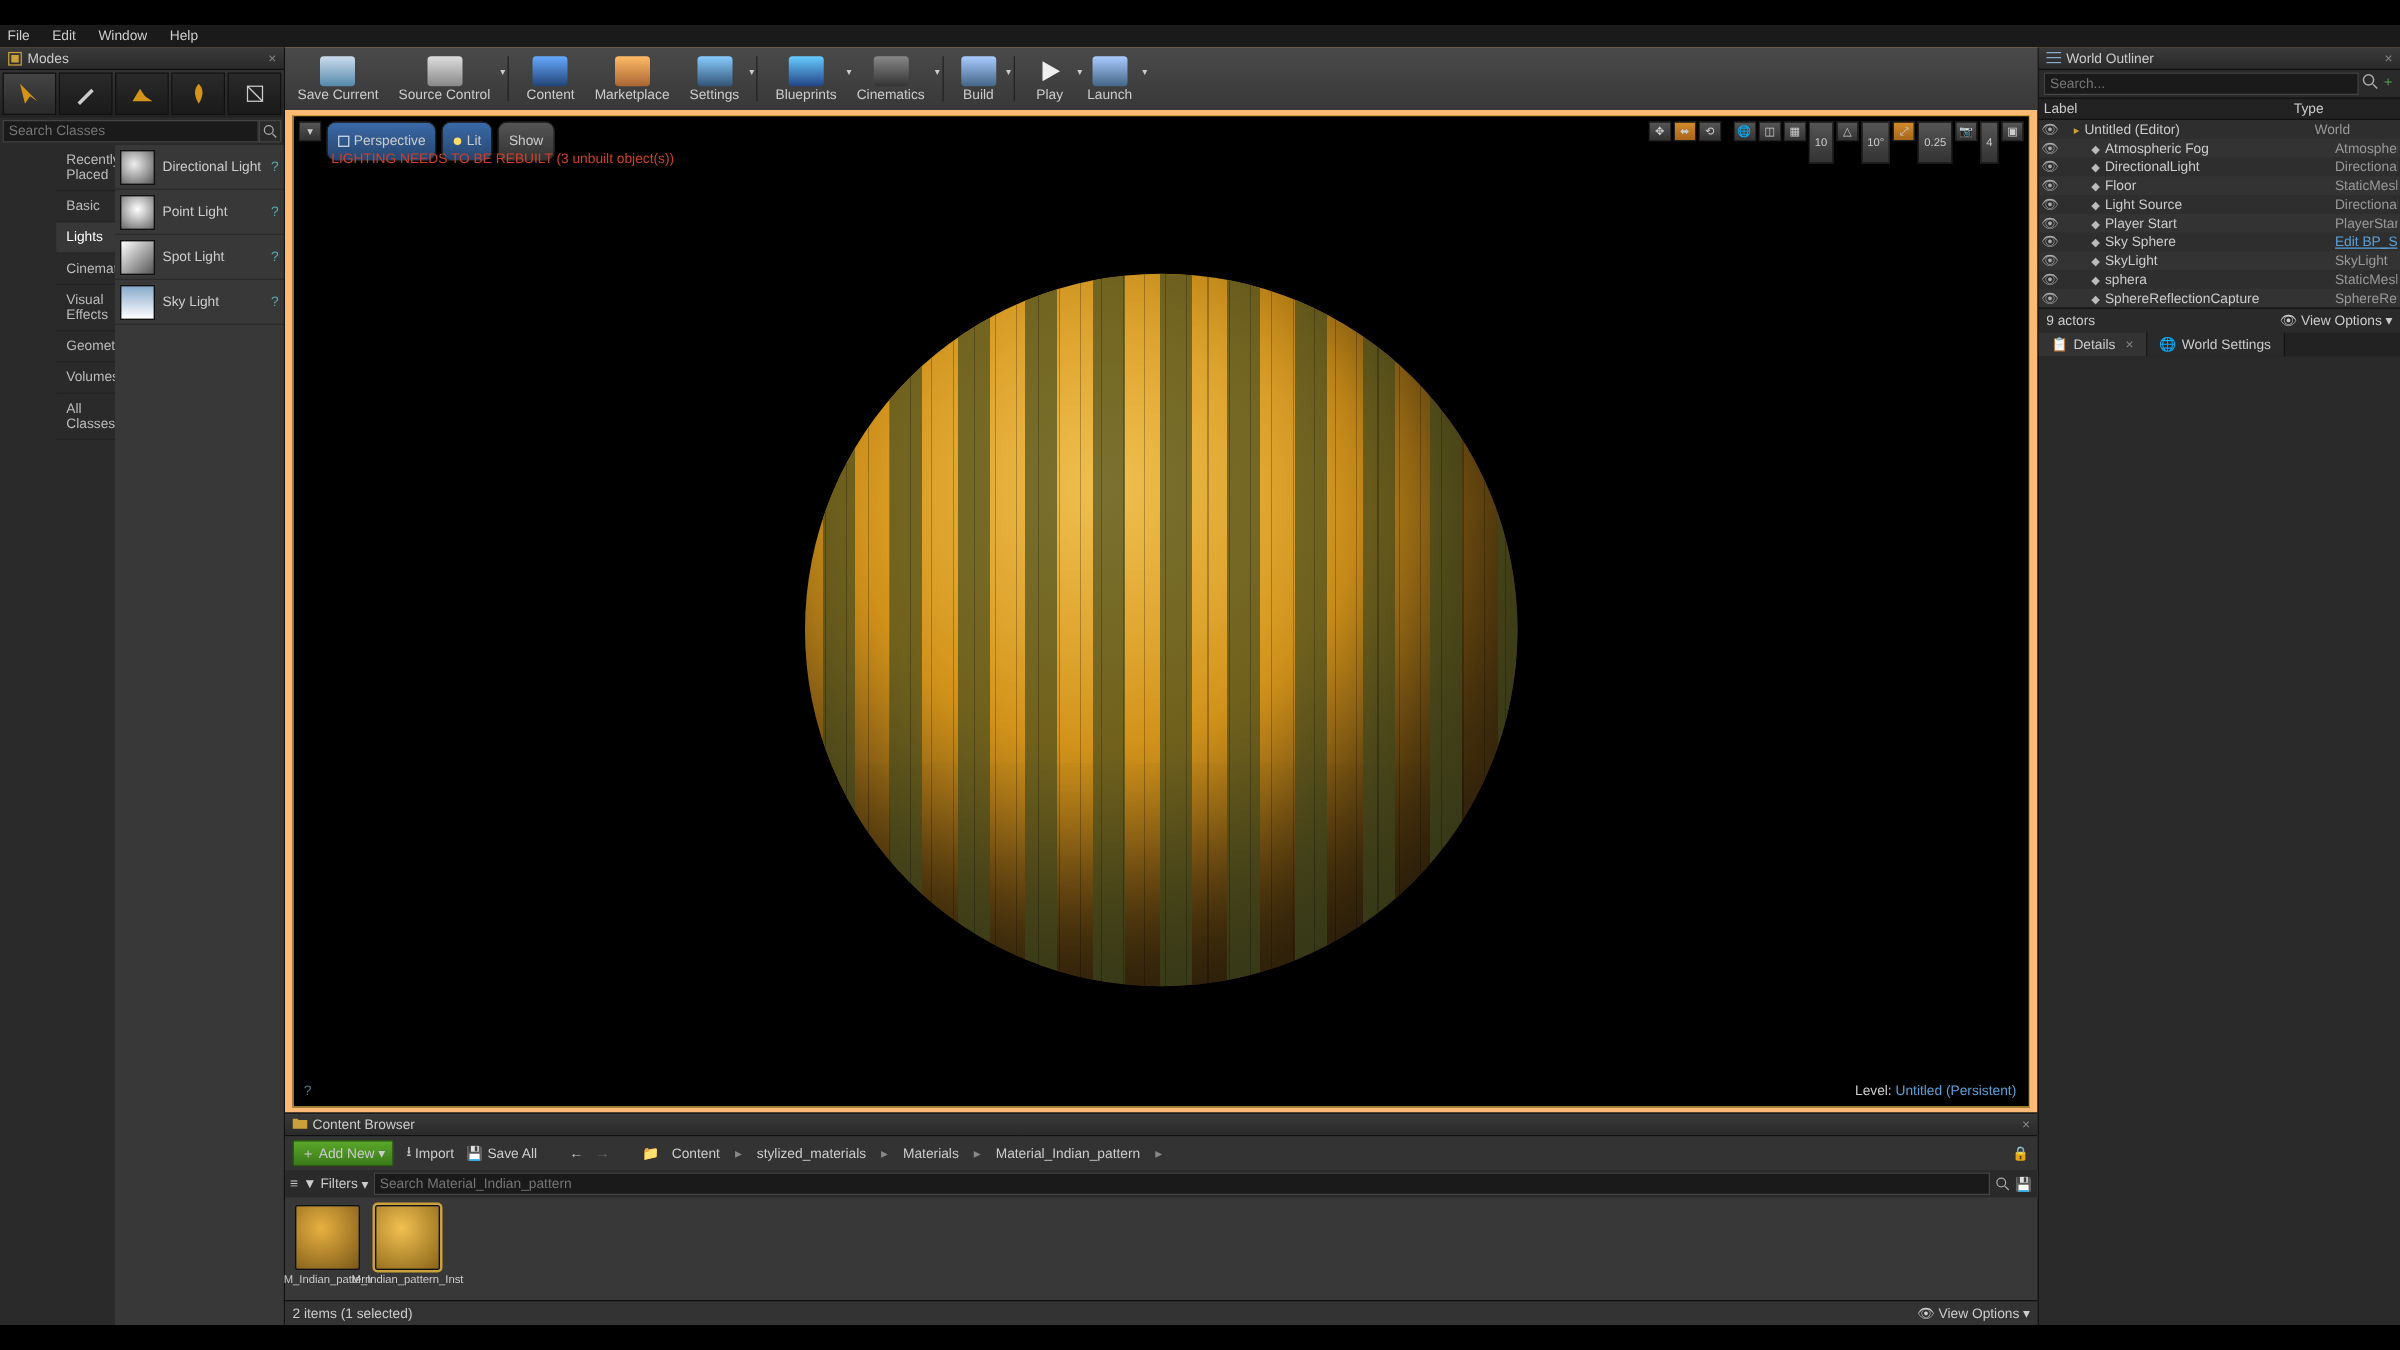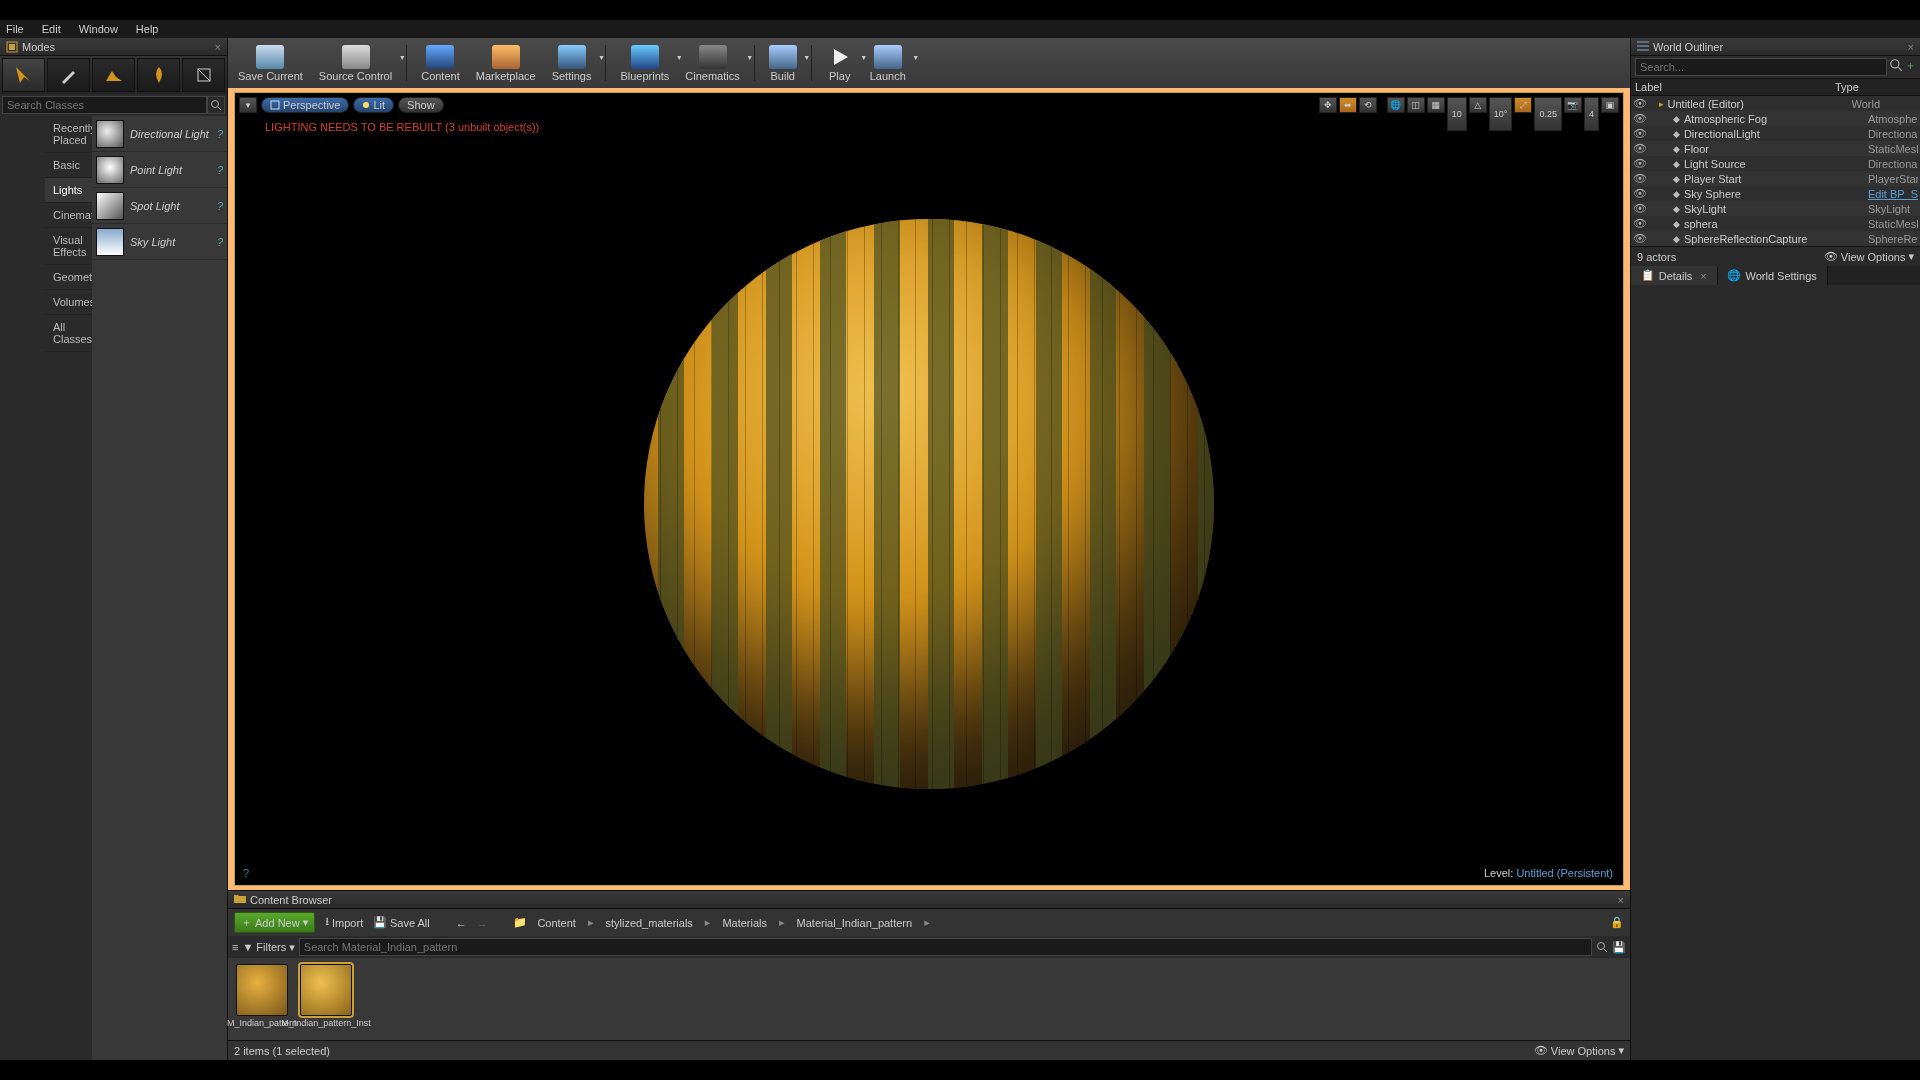--- a/index.html
+++ b/index.html
@@ -23,37 +23,37 @@
 .mode-icons { height: 38px; background: linear-gradient(#333,#222); display: flex; padding: 2px; gap: 2px; }
 .mode-icons .mi { flex: 1; background: linear-gradient(#2a2a2a,#1a1a1a); border: 1px solid #111; display:flex; align-items:center; justify-content:center;}
 .mode-icons .mi.active { background: linear-gradient(#444,#2a2a2a); }
 .search-row { display: flex; margin: 2px; }
 .search-row input { flex: 1; background: #1a1a1a; border: 1px solid #444; padding: 2px 4px; color: #888; }
 .search-row .mag { width: 18px; background: #2a2a2a; border:1px solid #444; display:flex; align-items:center; justify-content:center; }
 .modes-body { flex: 1; display: flex; min-height: 0; }
 .cat-list { width: 92px; background: #2a2a2a; }
 .cat-list div { padding: 6px 8px; border-bottom: 1px solid #222; color:#bbb;margin-left:45px; }
 .cat-list div.sel { background: #383838; color:#fff; }
-.light-list { flex: 1; background: #383838; font-style: italic; }
+.light-list { flex: 1; background: #383838; }
 .light-item { display: flex; align-items: center; height: 36px; padding: 0 4px; border-bottom: 1px solid #2a2a2a; gap: 6px; }
 .light-item .thumb { width: 28px; height: 28px; background: radial-gradient(circle at 40% 40%, #eee, #555); border: 1px solid #111; }
 .light-item .q { margin-left: auto; color:#5aa; }
 
 
 .center { flex: 1; display: flex; flex-direction: column; min-width: 0; }
 .toolbar { height: 50px; background: linear-gradient(#4a4a4a,#383838); display: flex; align-items: center; padding: 0 6px; gap: 8px; }
 .tb-btn { display: flex; flex-direction: column; align-items: center; gap: 1px; padding: 2px 4px; position:relative;}
 .tb-btn .ic { width: 28px; height: 24px; background: linear-gradient(#ddd,#aaa); border-radius: 3px; }
 .tb-btn .dd { position:absolute; right:-8px; top:10px; color:#ccc; font-size:8px;}
 .tb-sep { width:1px; height:36px; background:#222; margin:0 2px;}
 
 .viewport-wrap { flex: 1; margin: 4px 6px 0 6px; border: 1px solid #c9a03a; position: relative; background: #000; min-height: 0; }
 .vp-toolbar-l { position: absolute; top: 4px; left: 4px; display: flex; gap: 4px; z-index:3;}
 .vp-toolbar-r { position: absolute; top: 4px; right: 4px; display: flex; gap: 2px; z-index:3;}
-.vp-pill { background: linear-gradient(#555,#333); border: 1px solid #222; border-radius: 8px; padding: 1px 8px; display:flex; align-items:center; gap:3px; height:16px;}
+.vp-pill { background: linear-gradient(#555,#333); border: 1px solid #222; border-radius: 8px; padding: 1px 8px; display:flex; align-items:center; gap:3px; height:32px;}
 .vp-pill.blue { background: linear-gradient(#3a6aa8,#26456e);}
 .vp-sq { width:18px; height:16px; background: linear-gradient(#555,#333); border:1px solid #222; display:flex; align-items:center; justify-content:center; font-size:9px;}
 .vp-sq.orange { background: linear-gradient(#d28a2a,#a8661a); }
 .vp-sq.wide { width:auto; padding:16px 4px;}
 .warn { position: absolute; top: 28px; left: 30px; color: #d04028; font-size: 11px; z-index:3;}
 .level-lbl { position: absolute; bottom: 6px; right: 10px; z-index:3; }
 .level-lbl .a { color:#ccc;} .level-lbl .b { color:#5aa0d8;}
 .help-ico { position:absolute; bottom:6px; left:8px; color:#4a7a8a; z-index:3;}
 
 

